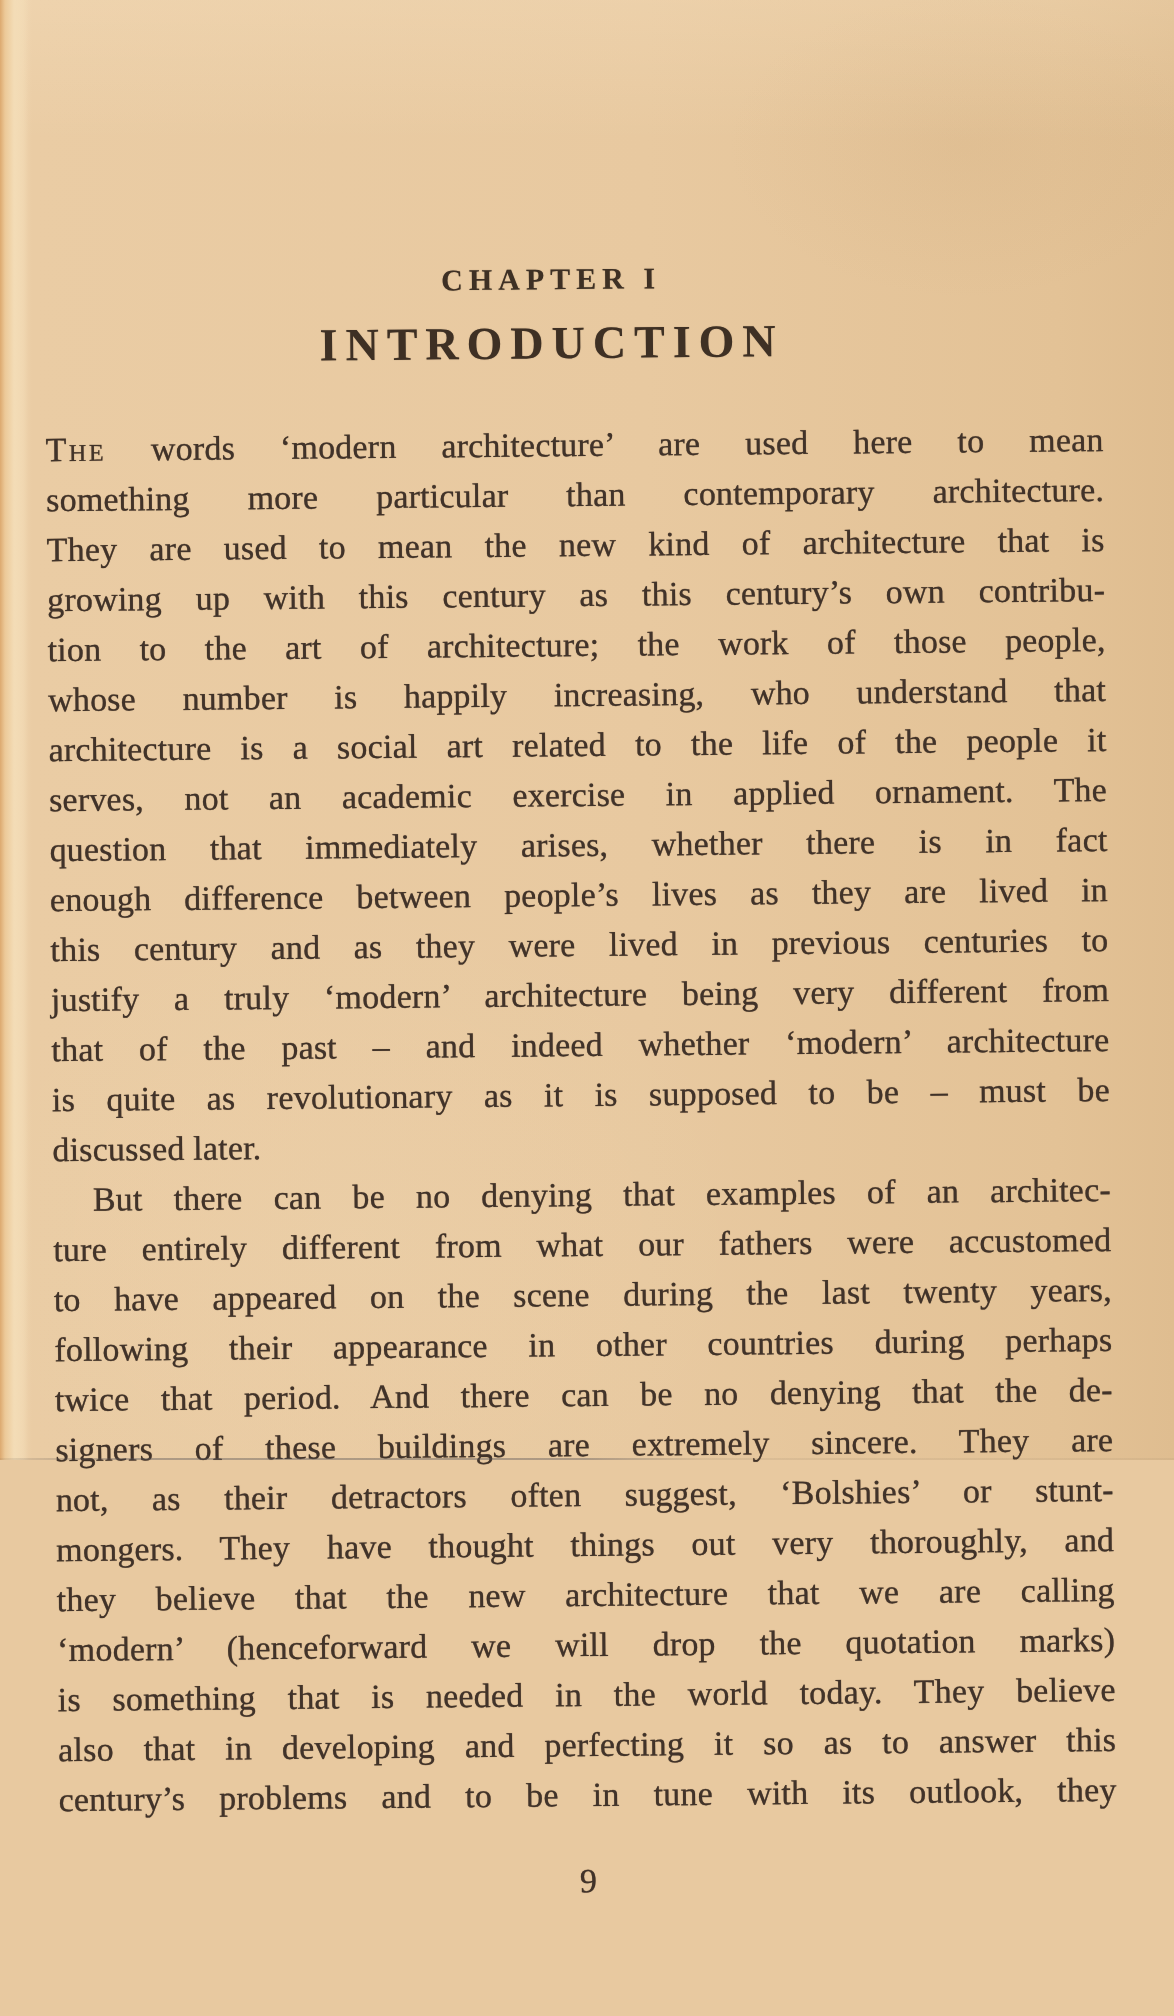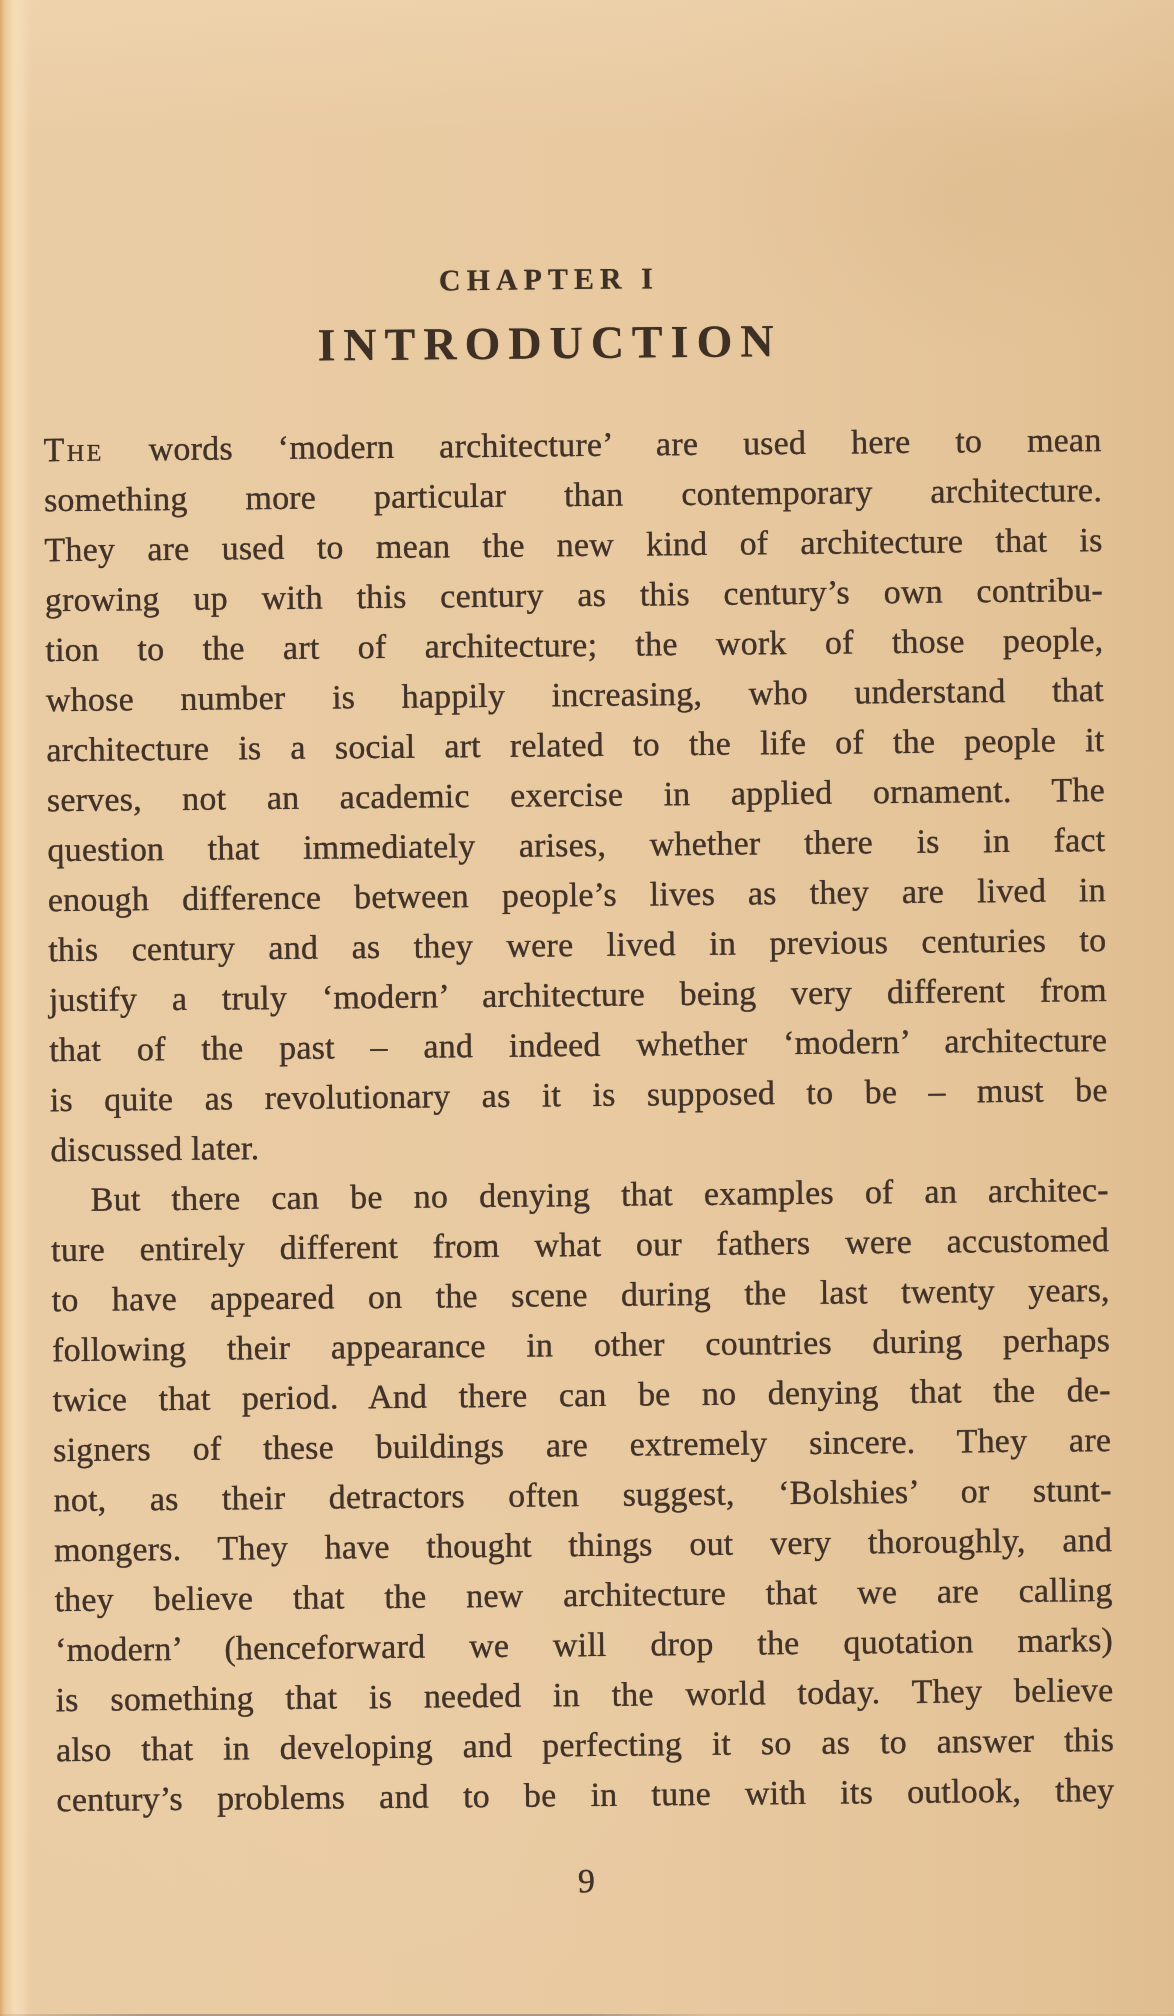--- a/index.html
+++ b/index.html
@@ -7,21 +7,21 @@
     padding: 0;
     width: 1174px;
     height: 2016px;
     overflow: hidden;
     background: #e8c9a0;
   }
 
   .page {
     position: relative;
     width: 1174px;
-    height: 2016px;
+    height: 1460px;
     background-color: #e8c9a0;
     background-image:
       linear-gradient(180deg, rgba(255,238,210,0.20) 0px, rgba(255,238,210,0.0) 140px),
       radial-gradient(ellipse 340px 220px at 82% 10%, rgba(176,136,88,0.08), rgba(176,136,88,0) 70%),
       radial-gradient(ellipse 600px 500px at 30% 85%, rgba(255,242,214,0.07), rgba(255,242,214,0) 70%),
       linear-gradient(90deg, #edd2ab 0px, #f1d8b2 16px, #eacca4 32px, #e8c9a0 55%, #e3c296 90%, #dfbd90 100%);
     font-family: "Liberation Serif", "DejaVu Serif", serif;
     color: #453528;
   }
 

